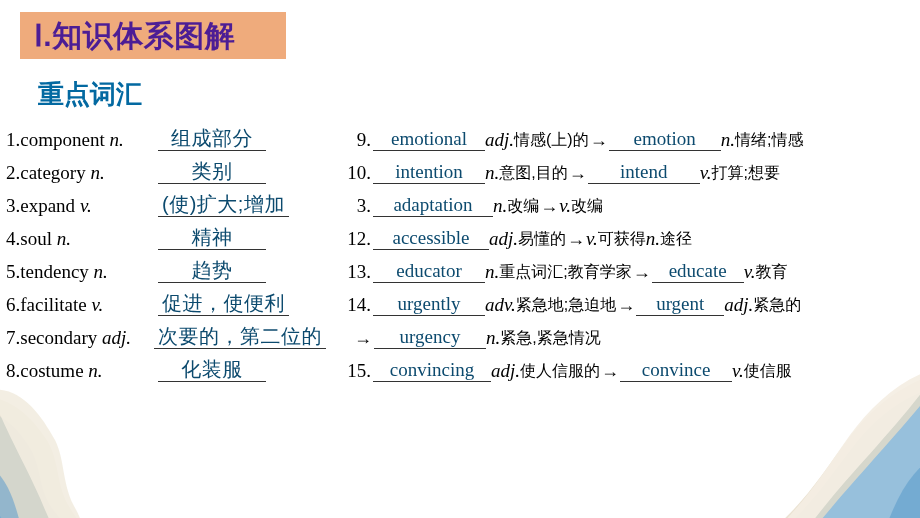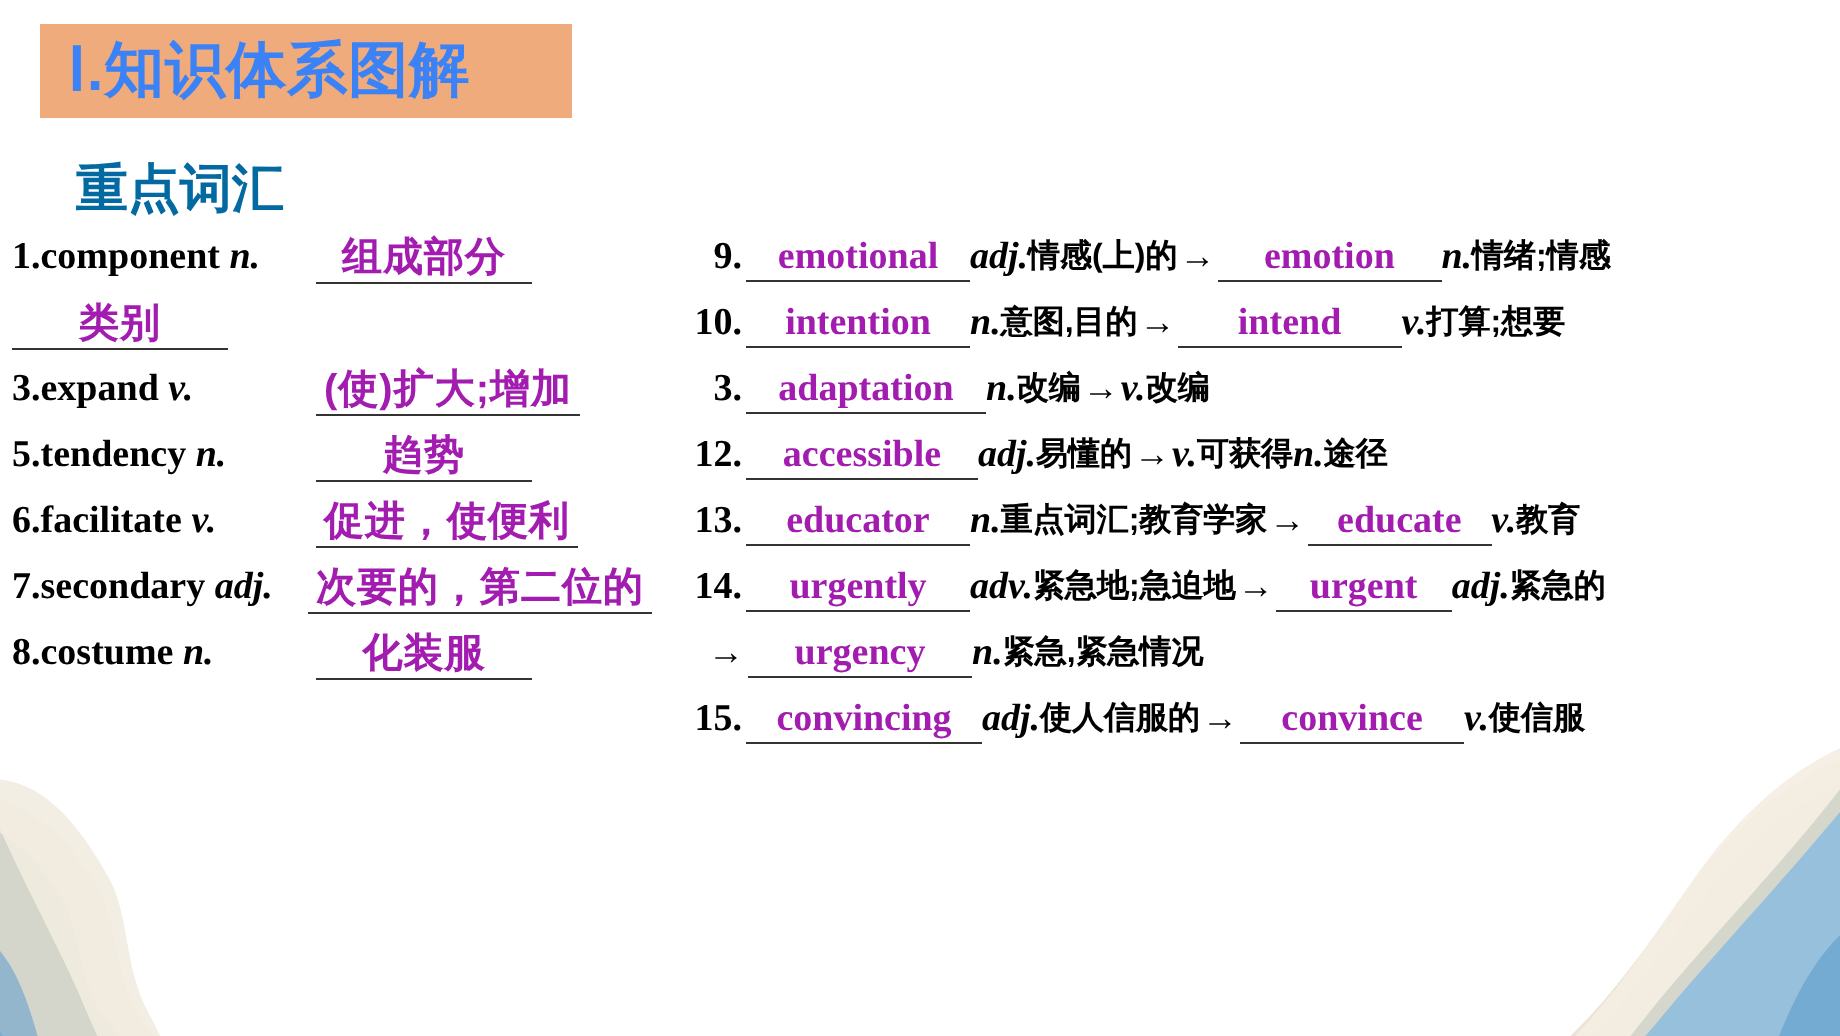--- a/index.html
+++ b/index.html
@@ -45,21 +45,21 @@
     z-index: 2;
   }
   .banner-text {
     position: absolute;
     left: 34px;
     top: 17px;
     font-family: "Liberation Sans", sans-serif;
     font-weight: bold;
     font-size: 30px;
     line-height: 38px;
-    color: #3b82f6;
+    color: #4c1d95;
     letter-spacing: 0.5px;
     white-space: nowrap;
     z-index: 3;
   }
   .subtitle {
     position: absolute;
     left: 38px;
     top: 78px;
     font-family: "Liberation Sans", sans-serif;
     font-weight: bold;
@@ -80,40 +80,39 @@
   }
   .col {
     position: absolute;
     top: 0;
   }
   .col-left  { left: 6px;   width: 345px; }
   .col-right { left: 345px; width: 575px; }
 
   .row {
     display: flex;
-    align-items: flex-start;
+    align-items: flex-end;
     white-space: nowrap;
     height: 33px;
     font-size: 19px;
     color: #000000;
-    font-weight: bold;
   }
 
   
   .num, .word, .cn, .arrow {
     font-family: "Liberation Serif", serif;
   }
   .pos {
     font-family: "Liberation Serif", serif;
     font-style: italic;
   }
 
   
   .blank {
-    color: #a21caf;
+    color: #0c4a6e;
     border-bottom: 1.5px solid #333333;
     text-align: center;
     display: inline-block;
     font-family: "Liberation Serif", serif;
     line-height: 1.15;
     padding: 0 4px;
   }
   
   .blank.cnblank {
     font-family: "Liberation Sans", sans-serif;
@@ -173,28 +172,33 @@
 <div class="content">
 
   <div class="col col-left">
 
     <div class="row">
       <span class="l-label"><span class="num">1.</span><span class="word">component</span> <span class="pos">n.</span></span>
       <span class="blank cnblank" style="min-width:100px">组成部分</span>
     </div>
 
     <div class="row">
+      <span class="l-label"><span class="num">2.</span><span class="word">category</span> <span class="pos">n.</span></span>
       <span class="blank cnblank" style="min-width:100px">类别</span>
     </div>
 
     <div class="row">
       <span class="l-label"><span class="num">3.</span><span class="word">expand</span> <span class="pos">v.</span></span>
       <span class="blank cnblank" style="min-width:100px">(使)扩大;增加</span>
     </div>
 
+    <div class="row">
+      <span class="l-label"><span class="num">4.</span><span class="word">soul</span> <span class="pos">n.</span></span>
+      <span class="blank cnblank" style="min-width:100px">精神</span>
+    </div>
 
     <div class="row">
       <span class="l-label"><span class="num">5.</span><span class="word">tendency</span> <span class="pos">n.</span></span>
       <span class="blank cnblank" style="min-width:100px">趋势</span>
     </div>
 
     <div class="row">
       <span class="l-label"><span class="num">6.</span><span class="word">facilitate</span> <span class="pos">v.</span></span>
       <span class="blank cnblank" style="min-width:100px">促进，使便利</span>
     </div>

